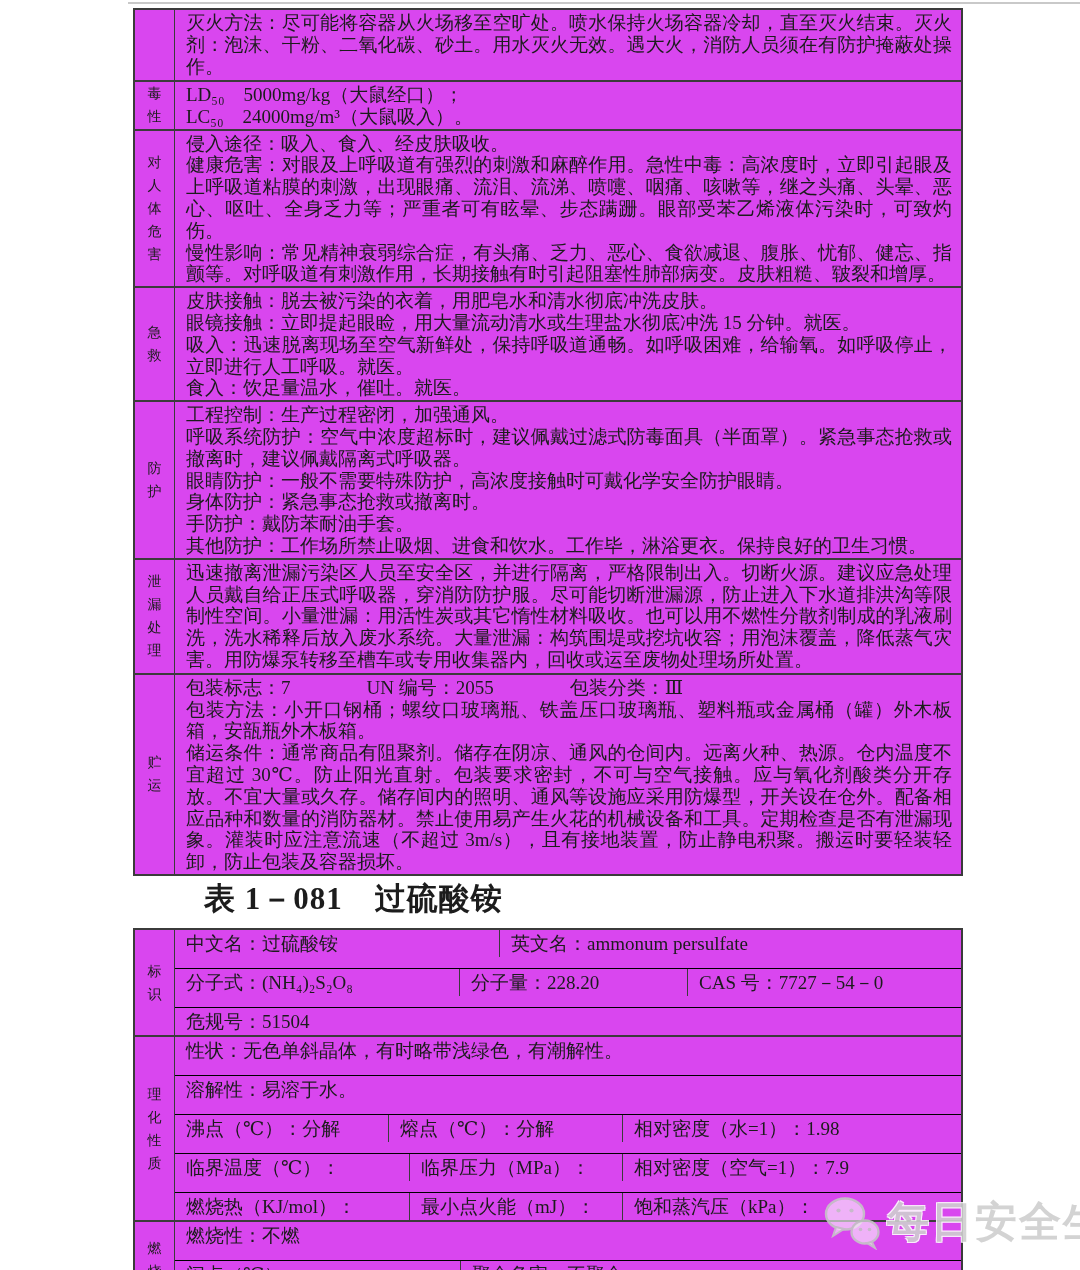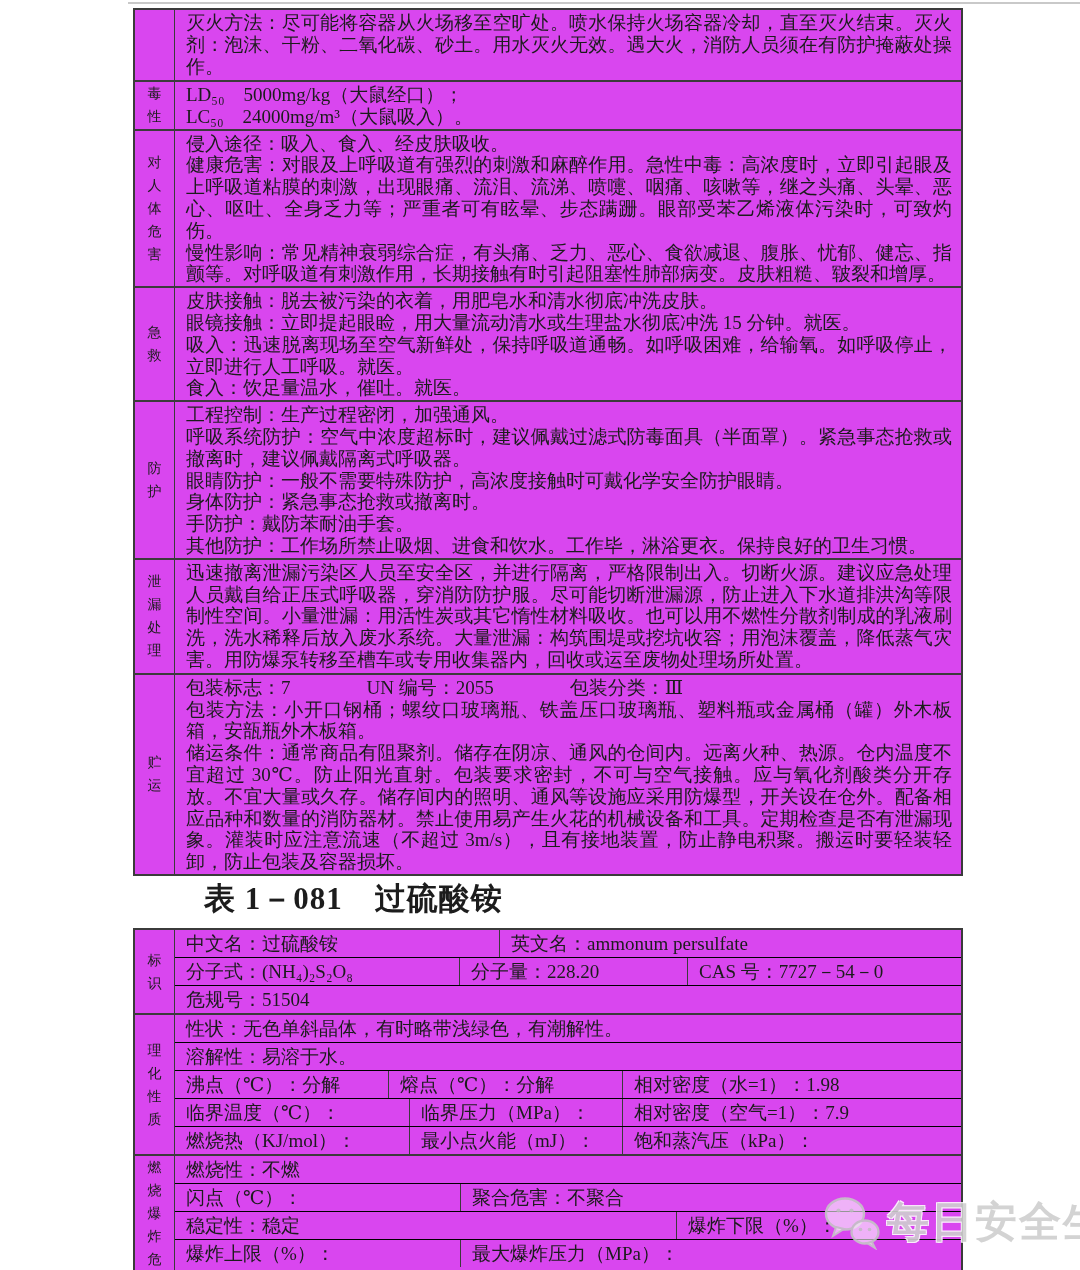--- a/index.html
+++ b/index.html
@@ -31,21 +31,21 @@
   .sec-body { flex:1 1 auto; min-width:0; padding:2px 0 1px 0; }
   .sec-body p {
     margin:0; padding:0 9px 0 11px; font-size:19px; line-height:21.8px;
     text-align:justify;
   }
   
   .h70{min-height:70px}.h44{min-height:44px}.h138{min-height:138px}
   .h103{min-height:103px}.h152{min-height:152px}.h115{min-height:115px}.h200{min-height:200px}
 
   
-  .sec-rows { flex:1 1 auto; min-width:0; display:flex; flex-direction:column; }
+  .sec-rows { flex:1 1 auto; min-width:0; display:flex; flex-direction:column;gap:11px; }
   .row { display:flex; border-top:1px solid #000000; align-items:stretch; min-height:27px; }
   .row.first { border-top:none; }
   .cell {
     box-sizing:border-box; display:flex; align-items:center;
     padding:2px 8px 2px 11px; font-size:19px; line-height:21px;
   }
   .cell + .cell { border-left:1px solid #3b3b3b; }
   .w324{flex:0 0 324px}.w284{flex:0 0 284px}.w228{flex:0 0 228px}
   .w234{flex:0 0 234px}.w213{flex:0 0 213px}.w285{flex:0 0 285px}
   .grow{flex:1 1 auto; min-width:0;}

